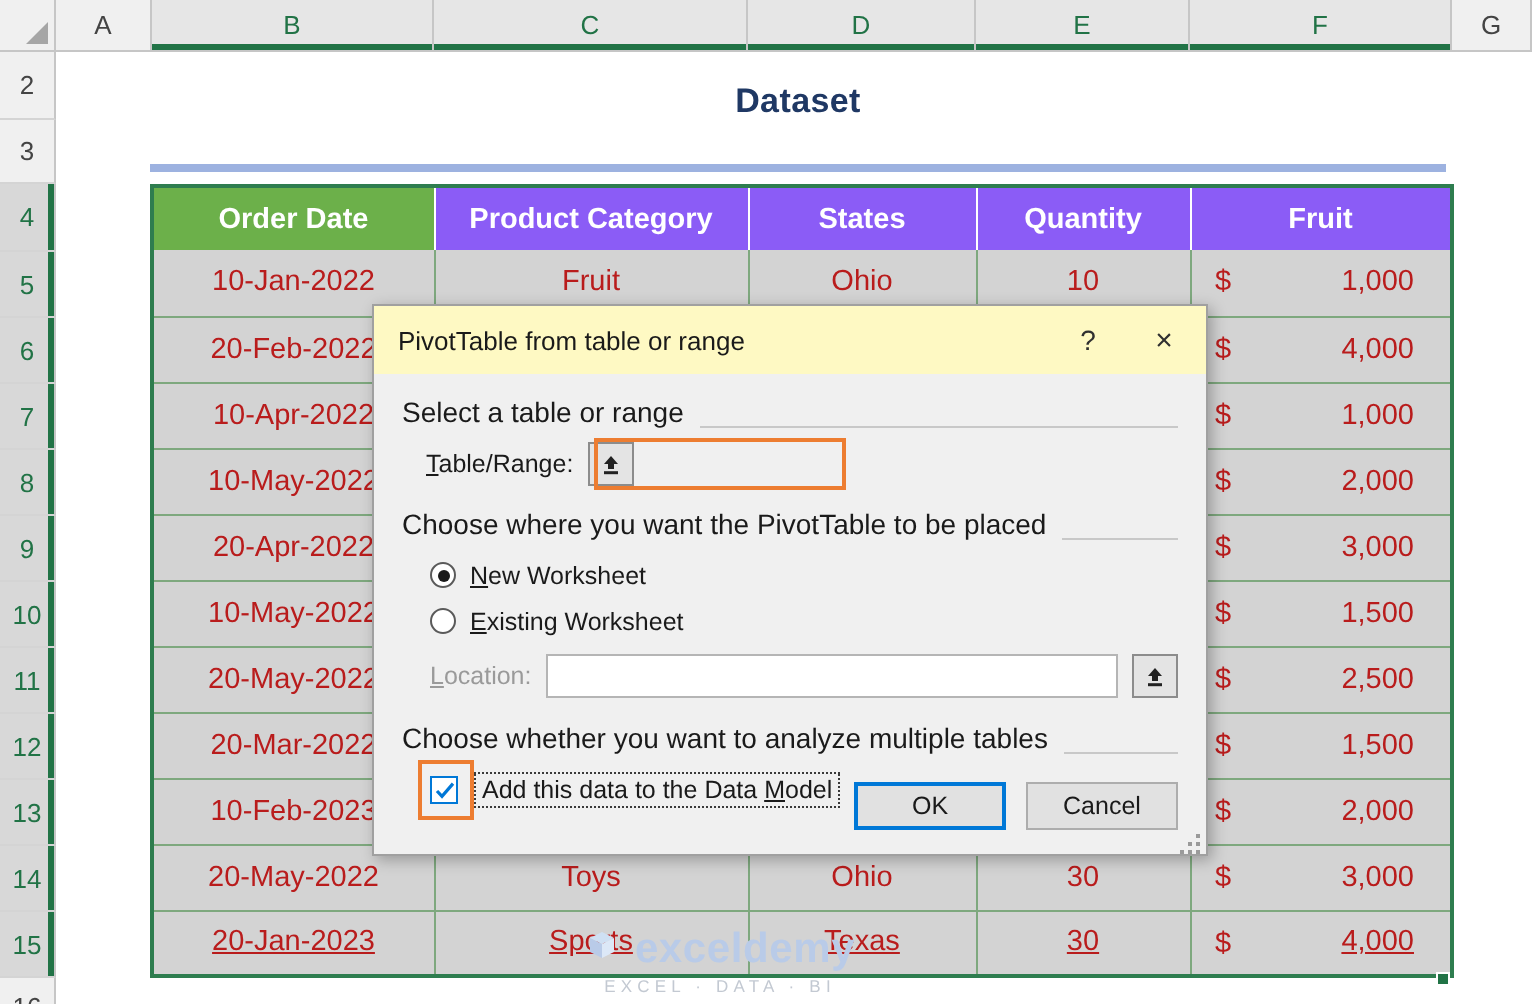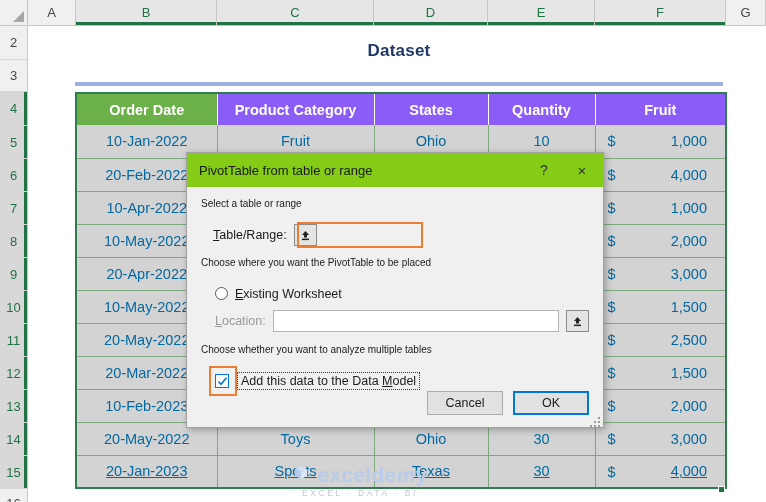--- a/index.html
+++ b/index.html
@@ -133,21 +133,21 @@
     font-size: 14.5px;
     border-right: 1px solid #ffffff;
     height: 32px;
   }
   .dtable thead th.active-head {
     background: #6cb04a;
   }
   .dtable thead th:last-child { border-right: none; }
   .dtable tbody td {
     background: #d3d3d3;
-    color: #0369a1;
+    color: #b91c1c;
     border-right: 1px solid #7ea87e;
     border-bottom: 1px solid #7ea87e;
   }
   .dtable tbody tr:last-child td { border-bottom: none; text-decoration: underline; }
   .dtable tbody td:last-child { border-right: none; }
 
   td.money {
     position: relative;
     text-align: right;
     padding-right: 18px;
@@ -195,21 +195,21 @@
     width: 418px; height: 276px;
     background: #f0f0f0;
     border: 1px solid #a0a0a0;
     box-shadow: 2px 2px 7px rgba(0,0,0,.28);
     box-sizing: border-box;
     font-size: 12.5px;
     color: #1a1a1a;
   }
   .dlg-titlebar {
     height: 34px;
-    background: #84cc16;
+    background: #fef9c3;
     display: flex; align-items: center;
     padding: 0 2px 0 12px;
     box-sizing: border-box;
   }
   .dlg-title {
     flex: 1;
     font-size: 13px;
     color: #1a1a1a;
   }
   .dlg-btn {
@@ -220,25 +220,24 @@
   }
   .dlg-btn.close { font-size: 15px; }
   .dlg-body {
     padding: 6px 14px 0 14px;
     box-sizing: border-box;
     position: relative;
     height: 242px;
   }
 
   .group-label {
-    display: flex; align-items: flex-start;
+    display: flex; align-items: flex-end;
     gap: 8px;
     margin-top: 5px; margin-bottom: 7px;
-    font-size: 10px;
-    flex-direction: column;
+    font-size: 14px;
   }
   .group-label .rule {
     flex: 1; height: 1px; background: #c8c8c8;
   }
 
   .field-row {
     display: flex; align-items: center;
     margin-left: 12px;
     gap: 7px;
   }
@@ -523,20 +522,24 @@
           </svg>
         </div>
         <div class="hl-orange" style="left:84px; top:-2px; width:126px; height:26px;"></div>
       </div>
 
       <div class="group-label" style="margin-top:11px;">
         <span>Choose where you want the PivotTable to be placed</span>
         <span class="rule"></span>
       </div>
 
+      <div class="radio-row">
+        <span class="radio on"></span>
+        <span><span class="u">N</span>ew Worksheet</span>
+      </div>
 
       <div class="radio-row" style="margin-top:2px;">
         <span class="radio"></span>
         <span><span class="u">E</span>xisting Worksheet</span>
       </div>
 
       <div class="field-row" style="margin-top:6px; margin-left:14px;">
         <span class="field-label dim"><span class="u">L</span>ocation:</span>
         <div class="txtbox disabled">
           <span></span>
@@ -558,22 +561,22 @@
         <span class="checkbox">
           <svg width="11" height="11" viewBox="0 0 11 11">
             <path d="M1.5 5.5 L4 8.2 L9.5 1.8" stroke="#0078d7" stroke-width="1.6" fill="none"></path>
           </svg>
         </span>
         <span class="focus-dotted">Add this data to the Data <span class="u">M</span>odel</span>
         <div class="hl-orange" style="left:-6px; top:-4px; width:28px; height:30px;"></div>
       </div>
 
       <div class="btn-row">
+        <div class="btn default">OK</div>
         <div class="btn">Cancel</div>
-        <div class="btn default">OK</div>
       </div>
 
       <div class="grip">
         <i style="right:0;bottom:0;"></i>
           <i style="right:4px;bottom:0;"></i>
           <i style="right:8px;bottom:0;"></i>
         <i style="right:0;bottom:4px;"></i>
           <i style="right:4px;bottom:4px;"></i>
         <i style="right:0;bottom:8px;"></i>
       </div>

